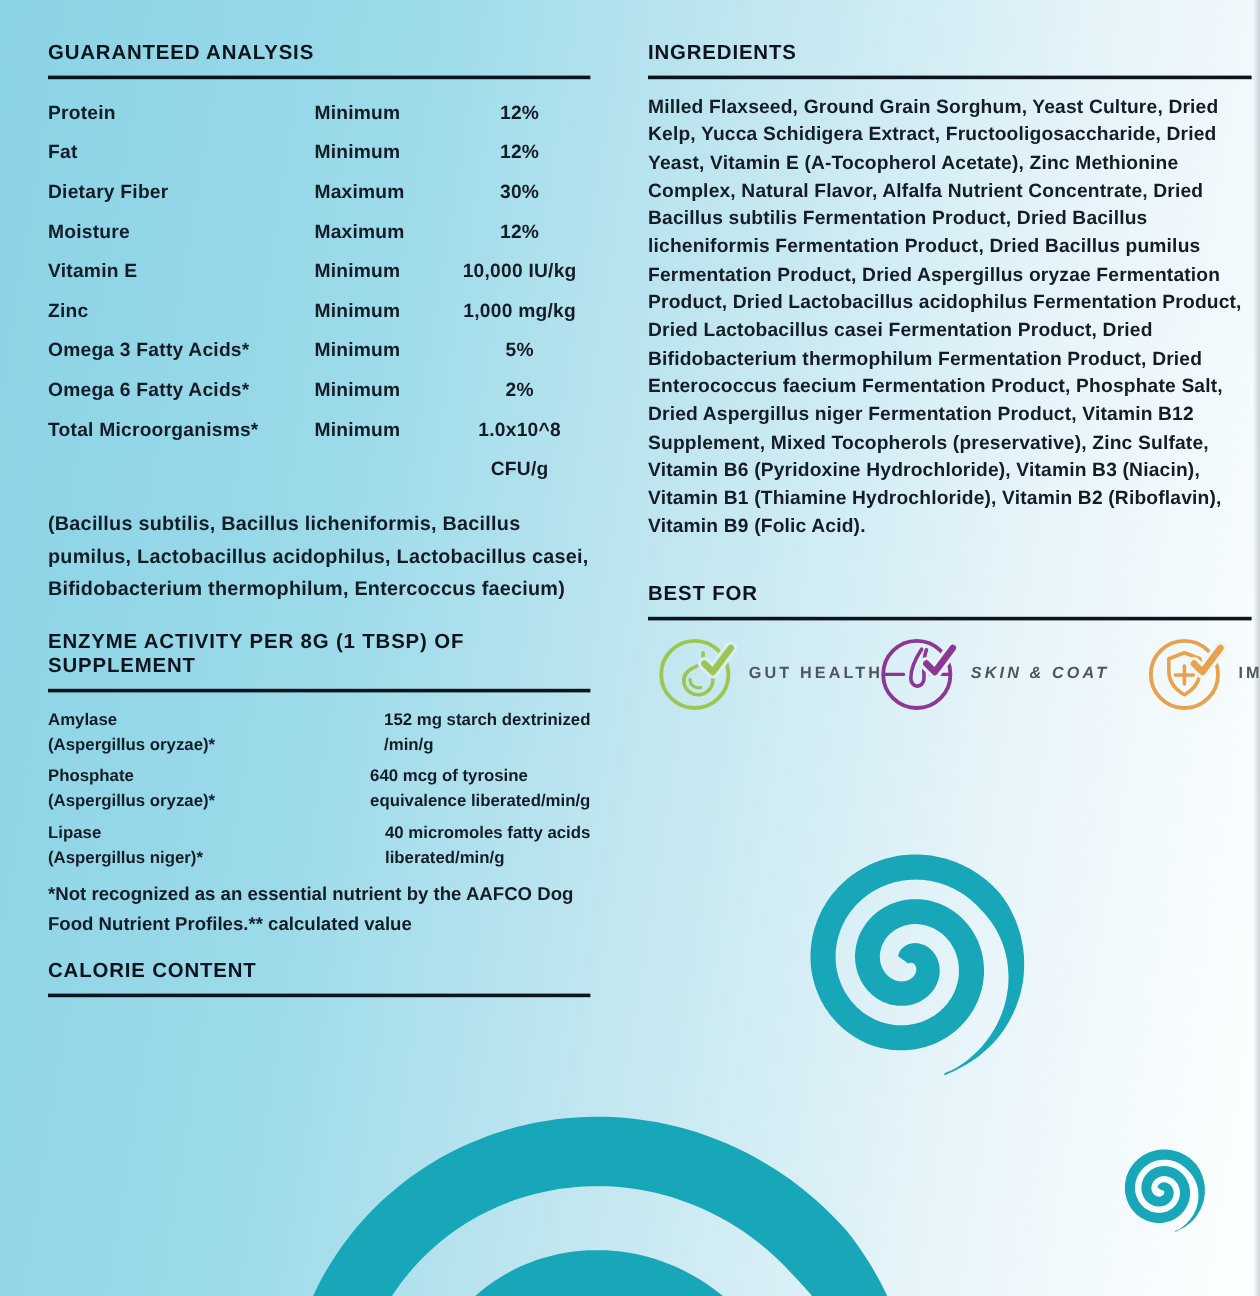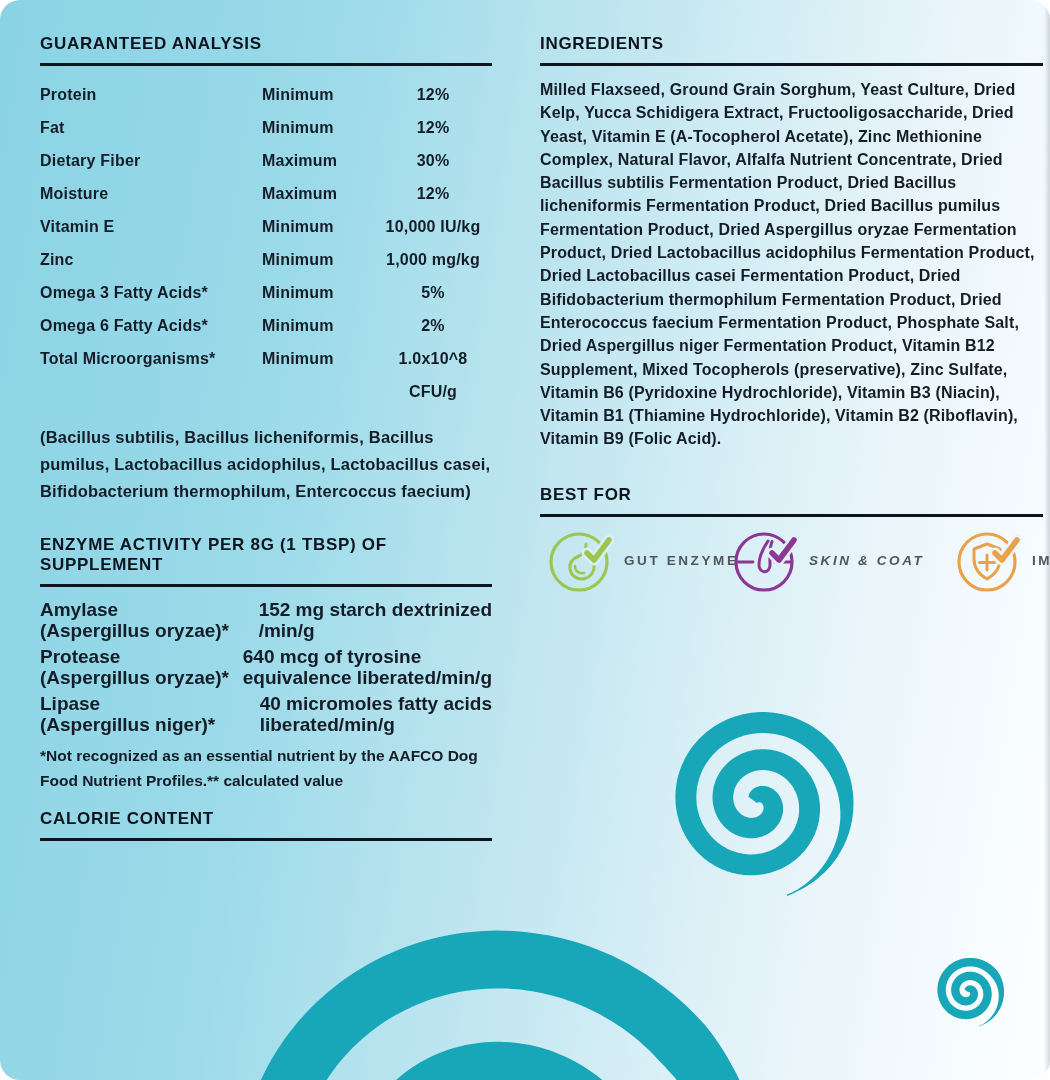--- a/index.html
+++ b/index.html
@@ -1,31 +1,31 @@
 <!DOCTYPE html>
 <html><head>
 <meta charset="utf-8">
 <style>
   html,body{margin:0;padding:0}
   #page{
     position:relative;width:1050px;height:1080px;overflow:hidden;
     background:linear-gradient(99deg,#8ad3e5 0%,#9bdae9 28%,#c6e8f1 55%,#e9f5fa 78%,#fbfeff 97%);
-    font-family:"Liberation Sans",sans-serif;font-weight:700;color:#141d27;border-radius:20px;
+    font-family:"Liberation Sans",sans-serif;font-weight:700;color:#141d27;
   }
   #spirals{position:absolute;left:0;top:0;width:1050px;height:1080px;pointer-events:none}
   .col-left{position:absolute;left:40px;top:34px;width:452px;z-index:2}
   .col-right{position:absolute;left:540px;top:34px;width:503px;z-index:2}
   .sec-title{font-size:17px;letter-spacing:.7px;line-height:20px;color:#0e141d;margin:0}
   .rule{height:3px;background:#0e141d;margin:9px 0 12px 0}
   .ga-rows{margin-top:2px}
   .ga-row{display:grid;grid-template-columns:222px 112px 1fr;line-height:33px;font-size:16px;letter-spacing:.2px}
   .ga-row .val{text-align:center}
   .note{font-size:16.5px;line-height:27px;letter-spacing:.2px;margin-top:16px}
-  .enzyme-title{margin-top:30px}
-  .enz-row{display:flex;justify-content:space-between;font-size:19px;line-height:21px;margin-bottom:5px}
+  .enzyme-title{margin-top:20px}
+  .enz-row{display:flex;justify-content:space-between;font-size:14px;line-height:21px;margin-bottom:5px}
   .enz-right{text-align:left}
   .enz-right span{display:block}
   .enz-left span{display:block}
   .footnote{font-size:15.5px;line-height:25px;margin-top:8px}
   .cal-title{margin-top:15px}
   .cal-line{font-size:16.5px;letter-spacing:.2px;margin-top:2px}
   .ingredients{font-size:16px;line-height:23.3px;letter-spacing:.15px}
   .bestfor-title{margin-top:34px}
   .bf-row{position:relative;height:88px;margin-top:12px}
   .bf-item{position:absolute;top:0;display:flex;align-items:center;gap:12px}
@@ -108,21 +108,21 @@
             <span>Amylase</span>
             <span>(Aspergillus oryzae)*</span>
           </div>
           <div class="enz-right">
             <span>152 mg starch dextrinized</span>
             <span>/min/g</span>
           </div>
         </div>
         <div class="enz-row">
           <div class="enz-left">
-            <span>Protease</span>
+            <span>Phosphate</span>
             <span>(Aspergillus oryzae)*</span>
           </div>
           <div class="enz-right">
             <span>640 mcg of tyrosine</span>
             <span>equivalence liberated/min/g</span>
           </div>
         </div>
         <div class="enz-row">
           <div class="enz-left">
             <span>Lipase</span>
@@ -152,21 +152,21 @@
     <div class="bf-row">
 
       <div class="bf-item" style="left: 8px; color: rgb(156, 198, 82);">
         <svg width="64" height="64" viewBox="0 0 64 64">
           <circle cx="31" cy="33" r="28" fill="none" stroke="currentColor" stroke-width="3.2"></circle>
           <path d="M38,15 c0,7 -2,10 -7,12 c-6,2.5 -10,7 -9,13 c1,7 8,11.5 15,9.5 c7,-2 10.5,-9 8.5,-16 c-1.5,-5 -1,-8 2,-10" fill="none" stroke="currentColor" stroke-width="3" stroke-linecap="round"></path>
           <path d="M27,37 c0,5 4,8 9,7" fill="none" stroke="currentColor" stroke-width="2.6" stroke-linecap="round"></path>
           <path class="chk-case" d="M39,24 L46,31 L61,11" fill="none" stroke="#d9eef6" stroke-width="11" stroke-linecap="round" stroke-linejoin="round"></path>
           <path d="M39,24 L46,31 L61,11" fill="none" stroke="currentColor" stroke-width="5.5" stroke-linecap="round" stroke-linejoin="round"></path>
         </svg>
-        <span class="bf-label">GUT ENZYME</span>
+        <span class="bf-label">GUT HEALTH</span>
       </div>
 
       <div class="bf-item" style="left: 193px; color: rgb(141, 55, 149); font-style: italic;">
         <svg width="64" height="64" viewBox="0 0 64 64">
           <circle cx="31" cy="33" r="28" fill="none" stroke="currentColor" stroke-width="3.2"></circle>
           <path d="M4,33 h16 M42,33 h16" fill="none" stroke="currentColor" stroke-width="2.8" stroke-linecap="round"></path>
           <path d="M35,12 c-6,9 -9,16 -9,24 a5.5,6.5 0 1 0 11,0.5 c0,-9 -1,-16 2,-24" fill="none" stroke="currentColor" stroke-width="3" stroke-linecap="round"></path>
           <path class="chk-case" d="M39,24 L46,31 L61,11" fill="none" stroke="#e2f2f8" stroke-width="11" stroke-linecap="round" stroke-linejoin="round"></path>
           <path d="M39,24 L46,31 L61,11" fill="none" stroke="currentColor" stroke-width="5.5" stroke-linecap="round" stroke-linejoin="round"></path>
         </svg>

